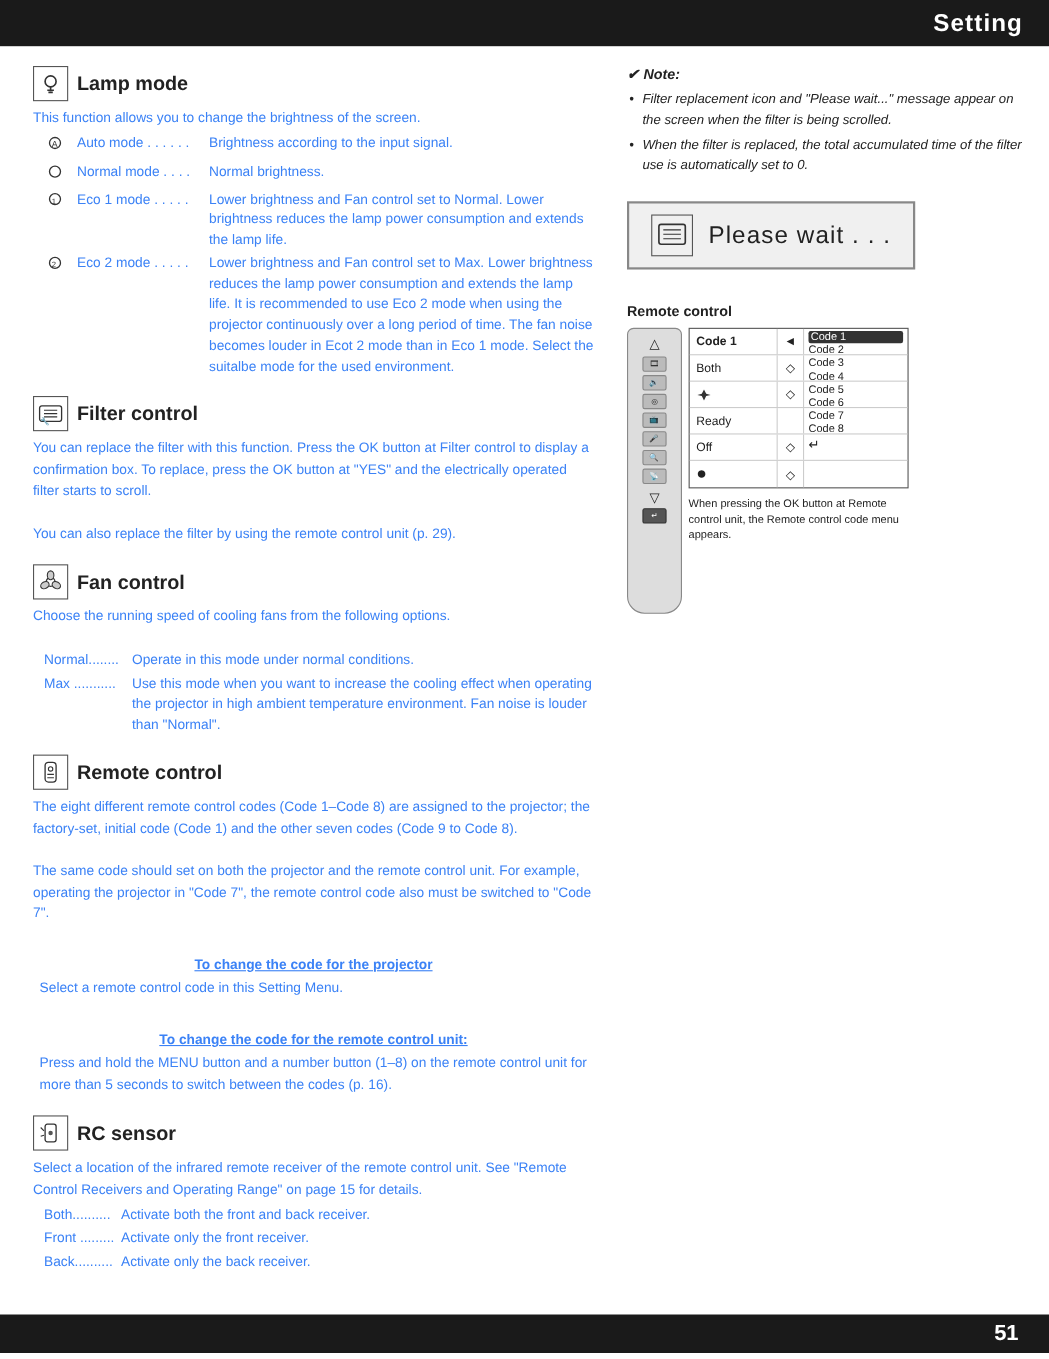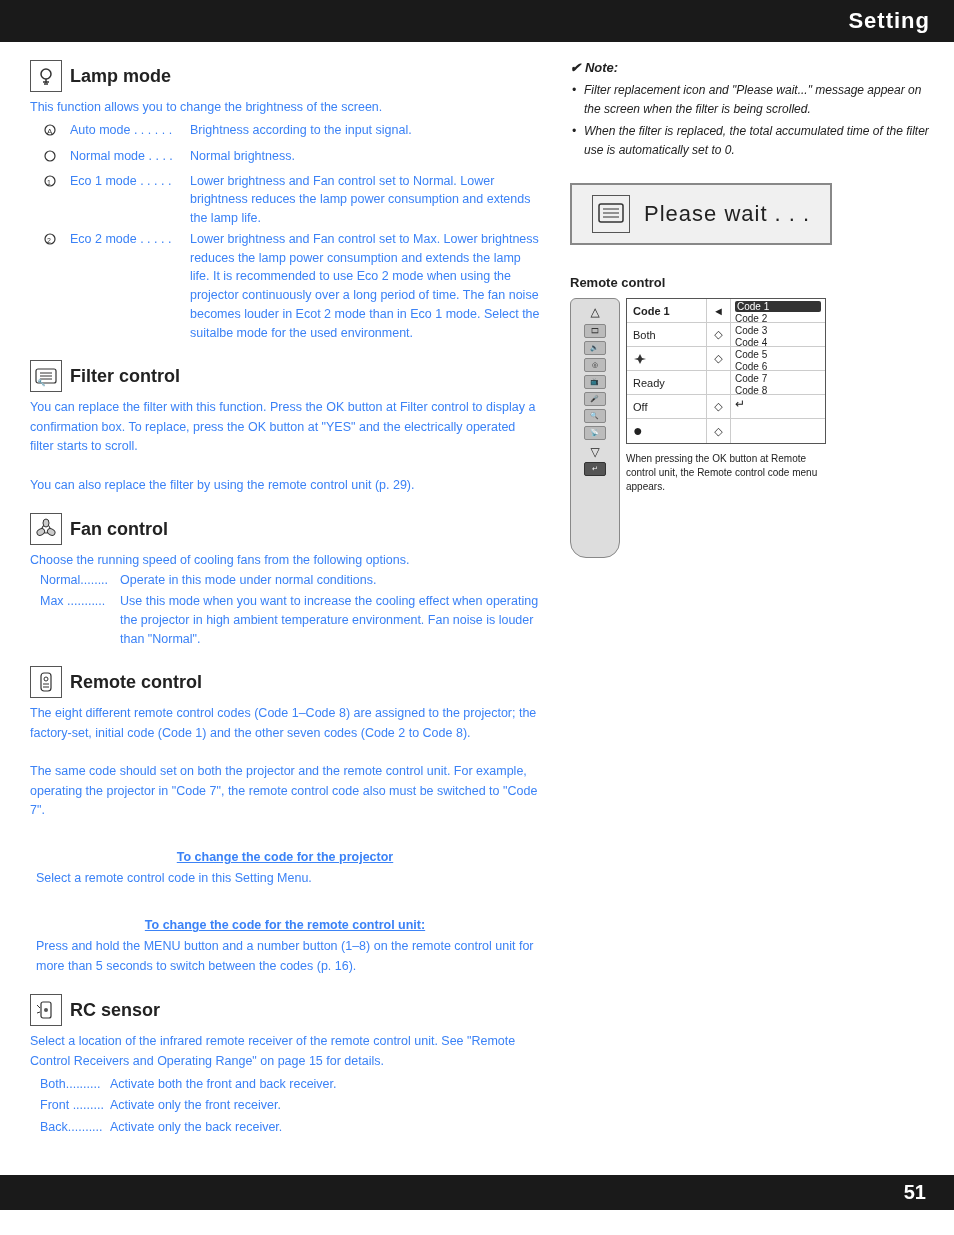--- a/index.html
+++ b/index.html
@@ -103,21 +103,21 @@
 
     .lamp-desc {
       flex: 1;
       font-size: 12.5px;
       line-height: 1.5;
     }
 
     
     .fan-table {
       padding-left: 10px;
-      margin-top: 0;
+      margin-top: 20px;
     }
 
     .fan-row {
       display: flex;
       align-items: flex-start;
       margin-bottom: 2px;
     }
 
     .fan-label {
       width: 80px;
@@ -424,21 +424,21 @@
           <svg width="24" height="22" viewBox="0 0 24 22">
             <rect x="7" y="2" width="10" height="18" rx="3" fill="none" stroke="#333" stroke-width="1.2"></rect>
             <circle cx="12" cy="8" r="2" fill="none" stroke="#333" stroke-width="1"></circle>
             <line x1="9" y1="13" x2="15" y2="13" stroke="#333" stroke-width="1"></line>
             <line x1="9" y1="16" x2="15" y2="16" stroke="#333" stroke-width="1"></line>
           </svg>
         </div>
         <span class="section-title">Remote control</span>
       </div>
       <div class="section-body">
-        <p>The eight different remote control codes (Code 1–Code 8) are assigned to the projector; the factory-set, initial code (Code 1) and the other seven codes (Code 2 to Code 8).</p>
+        <p>The eight different remote control codes (Code 1–Code 8) are assigned to the projector; the factory-set, initial code (Code 1) and the other seven codes (Code 9 to Code 8).</p>
         <br>
         <p>The same code should set on both the projector and the remote control unit. For example, operating the projector in "Code 7", the remote control code also must be switched to "Code 7".</p>
         <br>
         <span class="underline-heading">To change the code for the projector</span>
         <span style="display:block; padding-left:6px;">Select a remote control code in this Setting Menu.</span>
         <br>
         <span class="underline-heading">To change the code for the remote control unit:</span>
         <span style="display:block; padding-left:6px;">Press and hold the MENU button and a number button (1–8) on the remote control unit for more than 5 seconds to switch between the codes (p. 16).</span>
       </div>
     </div>

